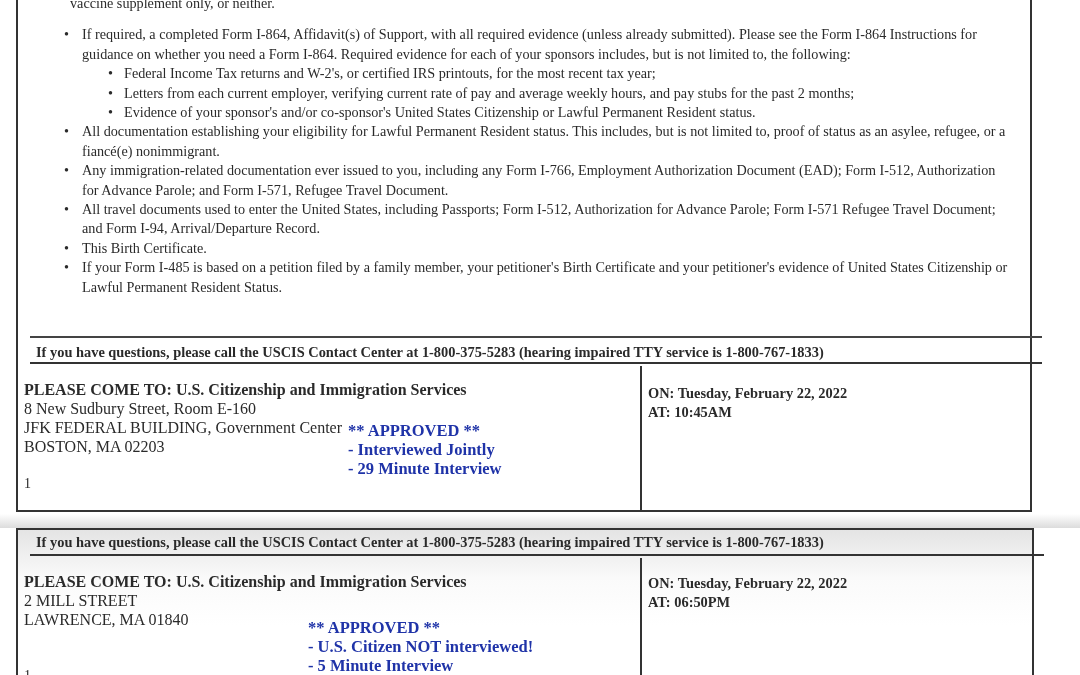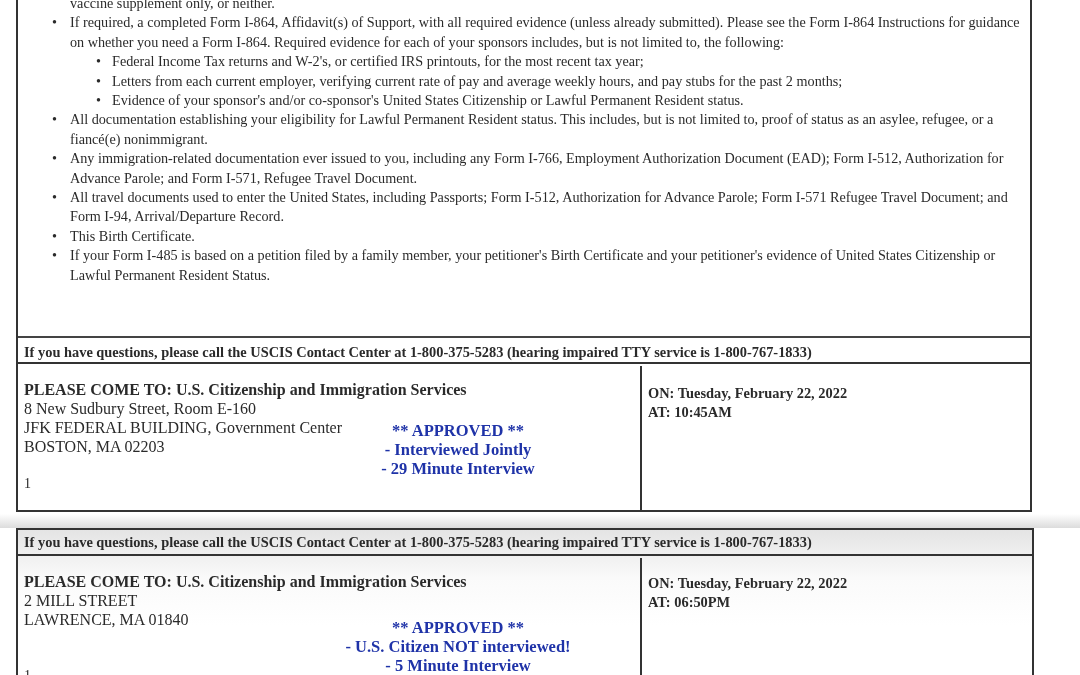--- a/index.html
+++ b/index.html
@@ -2,33 +2,33 @@
 <html><head>
 <meta charset="utf-8">
 <style>
   html, body { margin:0; padding:0; }
   body { width:1080px; height:675px; overflow:hidden; background:#fff; font-family:"Liberation Serif", "DejaVu Serif", serif; color:#2a2a2a; position:relative; }
   .doc1 { position:absolute; left:16px; top:0; width:1012px; height:510px; border-left:2px solid #333; border-right:2px solid #333; border-bottom:2px solid #333; }
   .doc2 { position:absolute; left:16px; top:528px; width:1014px; height:160px; border-left:2px solid #333; border-right:2px solid #333; border-top:2px solid #333;
           background:linear-gradient(#e4e4e4, #fafafa 30%, #ffffff 60%); }
   .sep-shadow { position:absolute; left:0; top:514px; width:1080px; height:14px; background:linear-gradient(#ffffff, #dcdcdc); }
   .body-text { position:absolute; left:8px; top:-6px; width:1000px; font-size:14.2px; line-height:19.4px; }
-  ul { margin:0; padding:0; list-style:none; }
+  ul { margin:12px; padding:0; list-style:none; }
   li { position:relative; padding-left:44px; }
   li::before { content:"\2022"; position:absolute; left:26px; top:0; }
   li.sub { padding-left:86px; }
   li.sub::before { left:70px; }
-  .contact { position:absolute; left:0; width:100%; font-weight:bold; font-size:14.4px; padding-left:6px; box-sizing:border-box; border-bottom:2px solid #333; }
+  .contact { position:absolute; left:12px; width:100%; font-weight:bold; font-size:14.4px; padding-left:6px; box-sizing:border-box; border-bottom:2px solid #333; }
   .doc1 .contact { top:336px; height:28px; line-height:28px; border-top:2px solid #444; }
   .doc2 .contact { top:0; height:26px; line-height:24px; }
   .loc { position:absolute; left:6px; font-size:16px; line-height:19px; }
   .loc .head { font-weight:bold; }
   .sched { position:absolute; font-weight:bold; font-size:14.4px; line-height:19px; }
   .vdiv { position:absolute; width:0; border-left:2px solid #333; }
-  .status { position:absolute; text-align:center; color:#1f33a8; font-weight:bold; font-size:16.5px; line-height:19px; }
+  .status { position:absolute; text-align:left; color:#1f33a8; font-weight:bold; font-size:16.5px; line-height:19px; }
   .pageno { position:absolute; left:6px; font-size:14px; }
 </style>
 </head>
 <body>
 
 <div class="doc1">
   <div class="body-text">
     <div style="padding-left:44px;">vaccine supplement only, or neither.</div>
     <ul>
       <li><span>If required, a completed Form I-864, Affidavit(s) of Support, with all required evidence (unless already submitted). Please see the Form I-864 Instructions for guidance on whether you need a Form I-864. Required evidence for each of your sponsors includes, but is not limited to, the following:</span></li>

